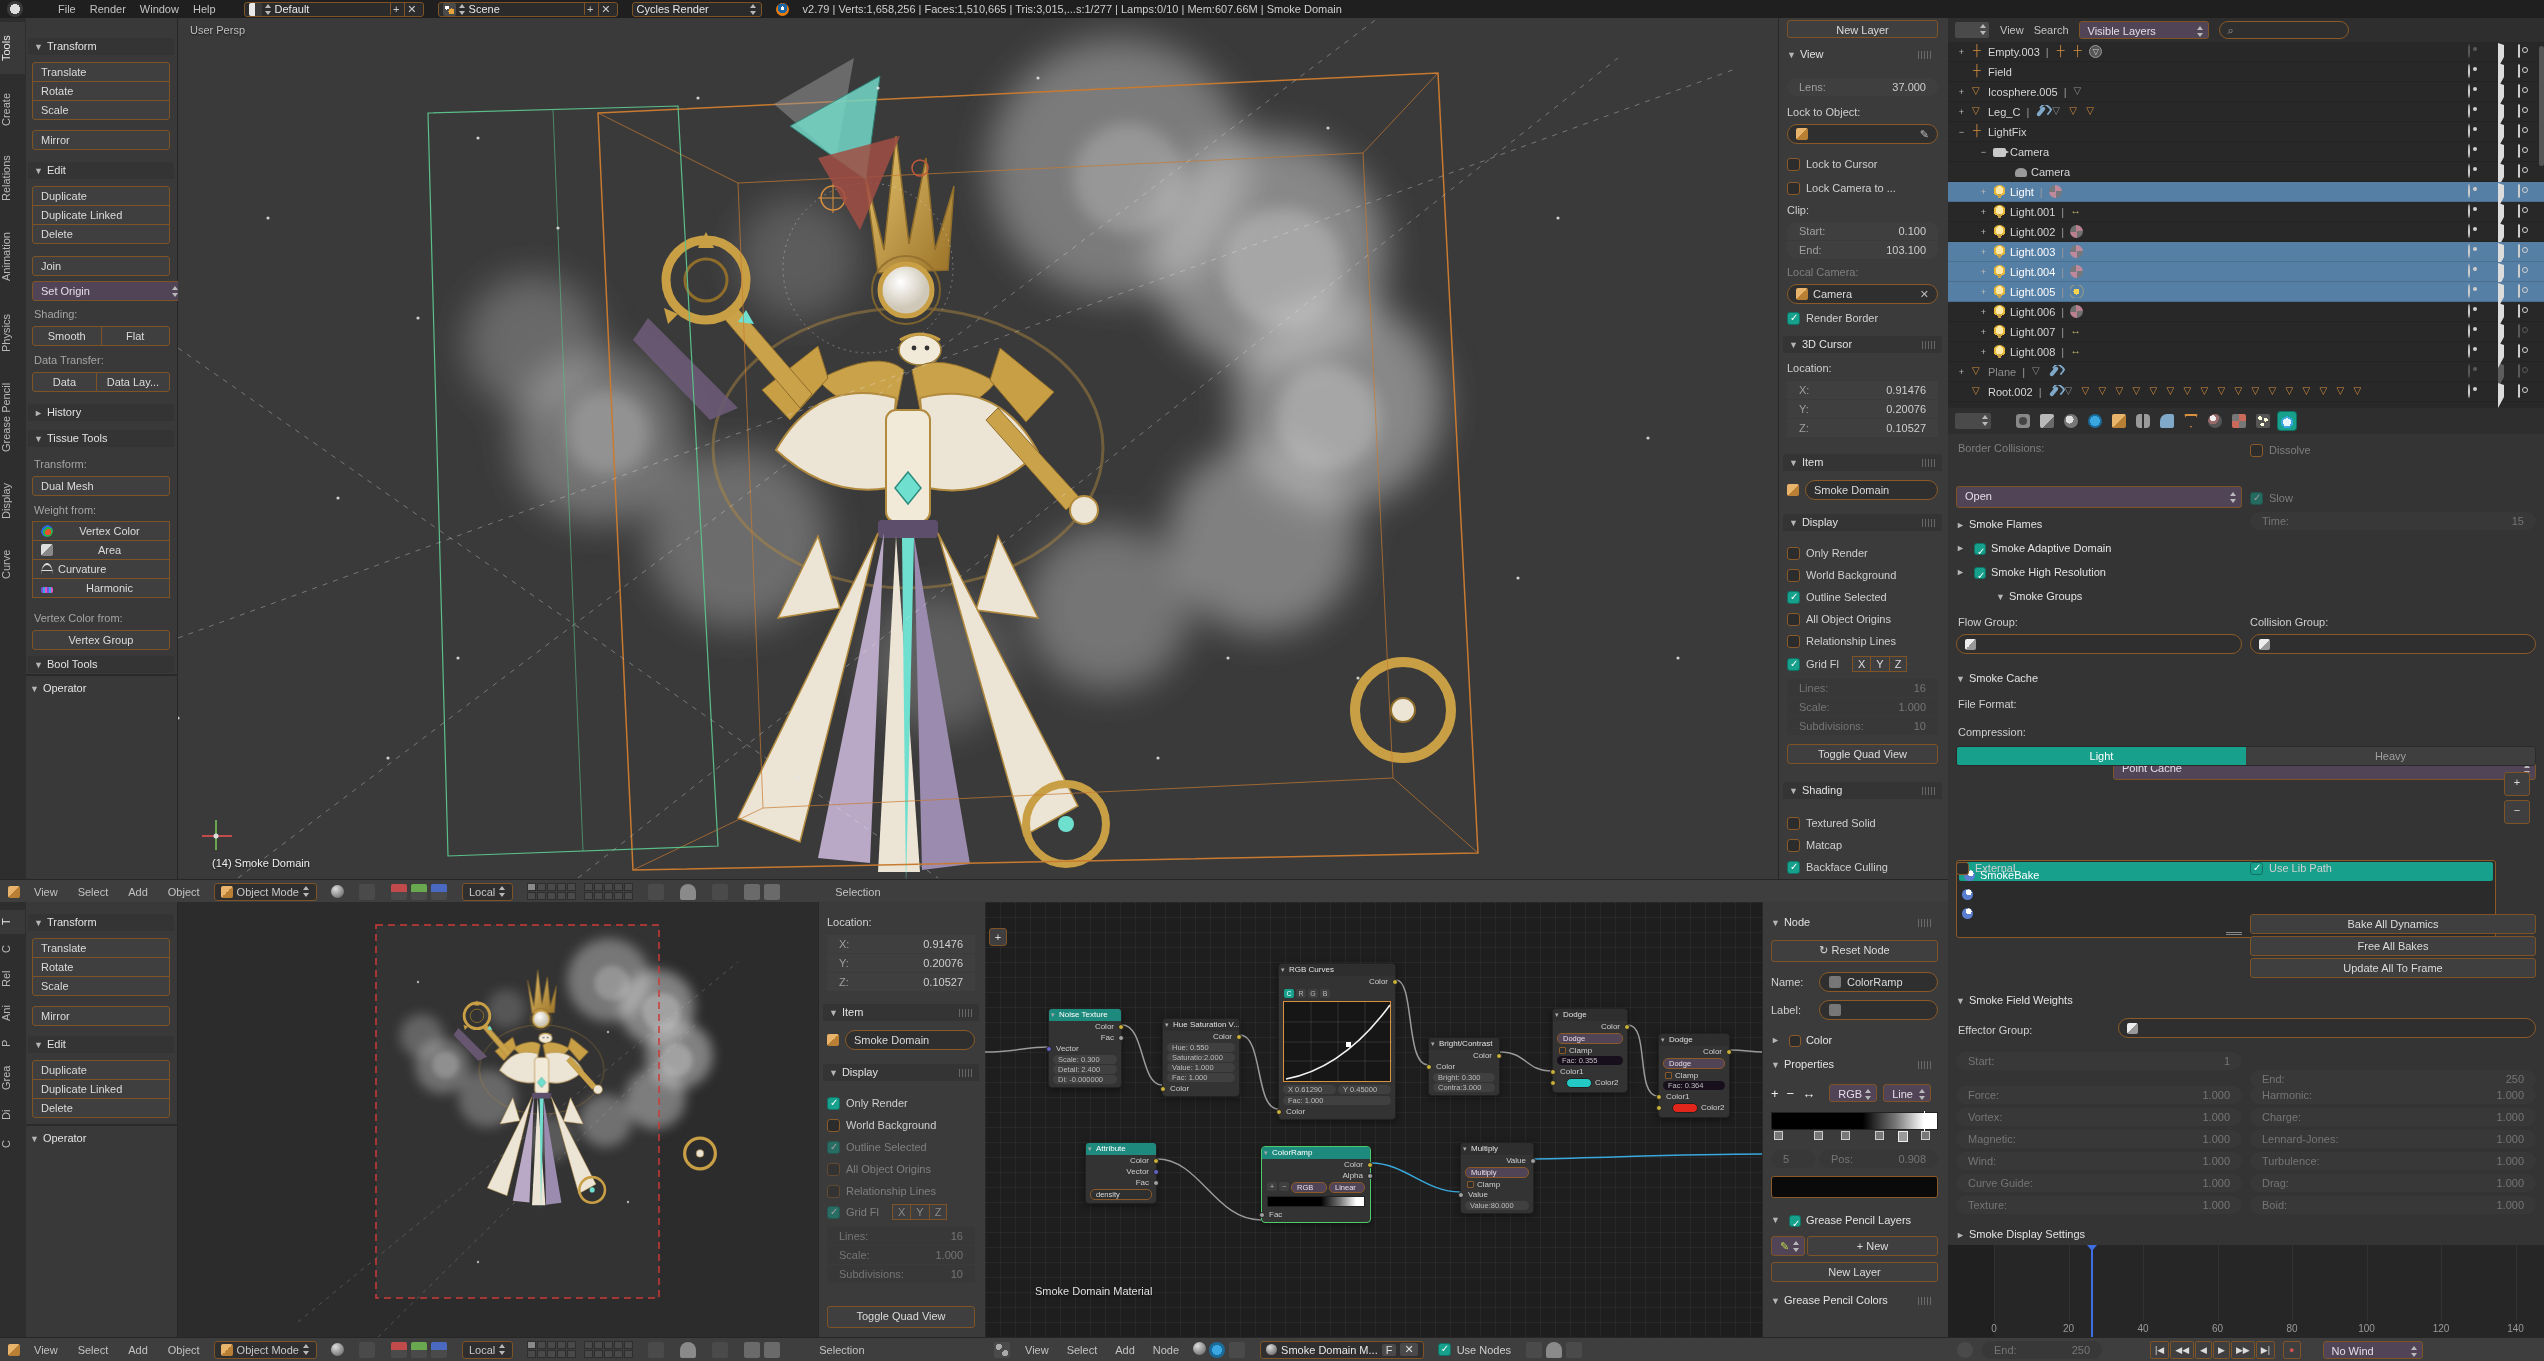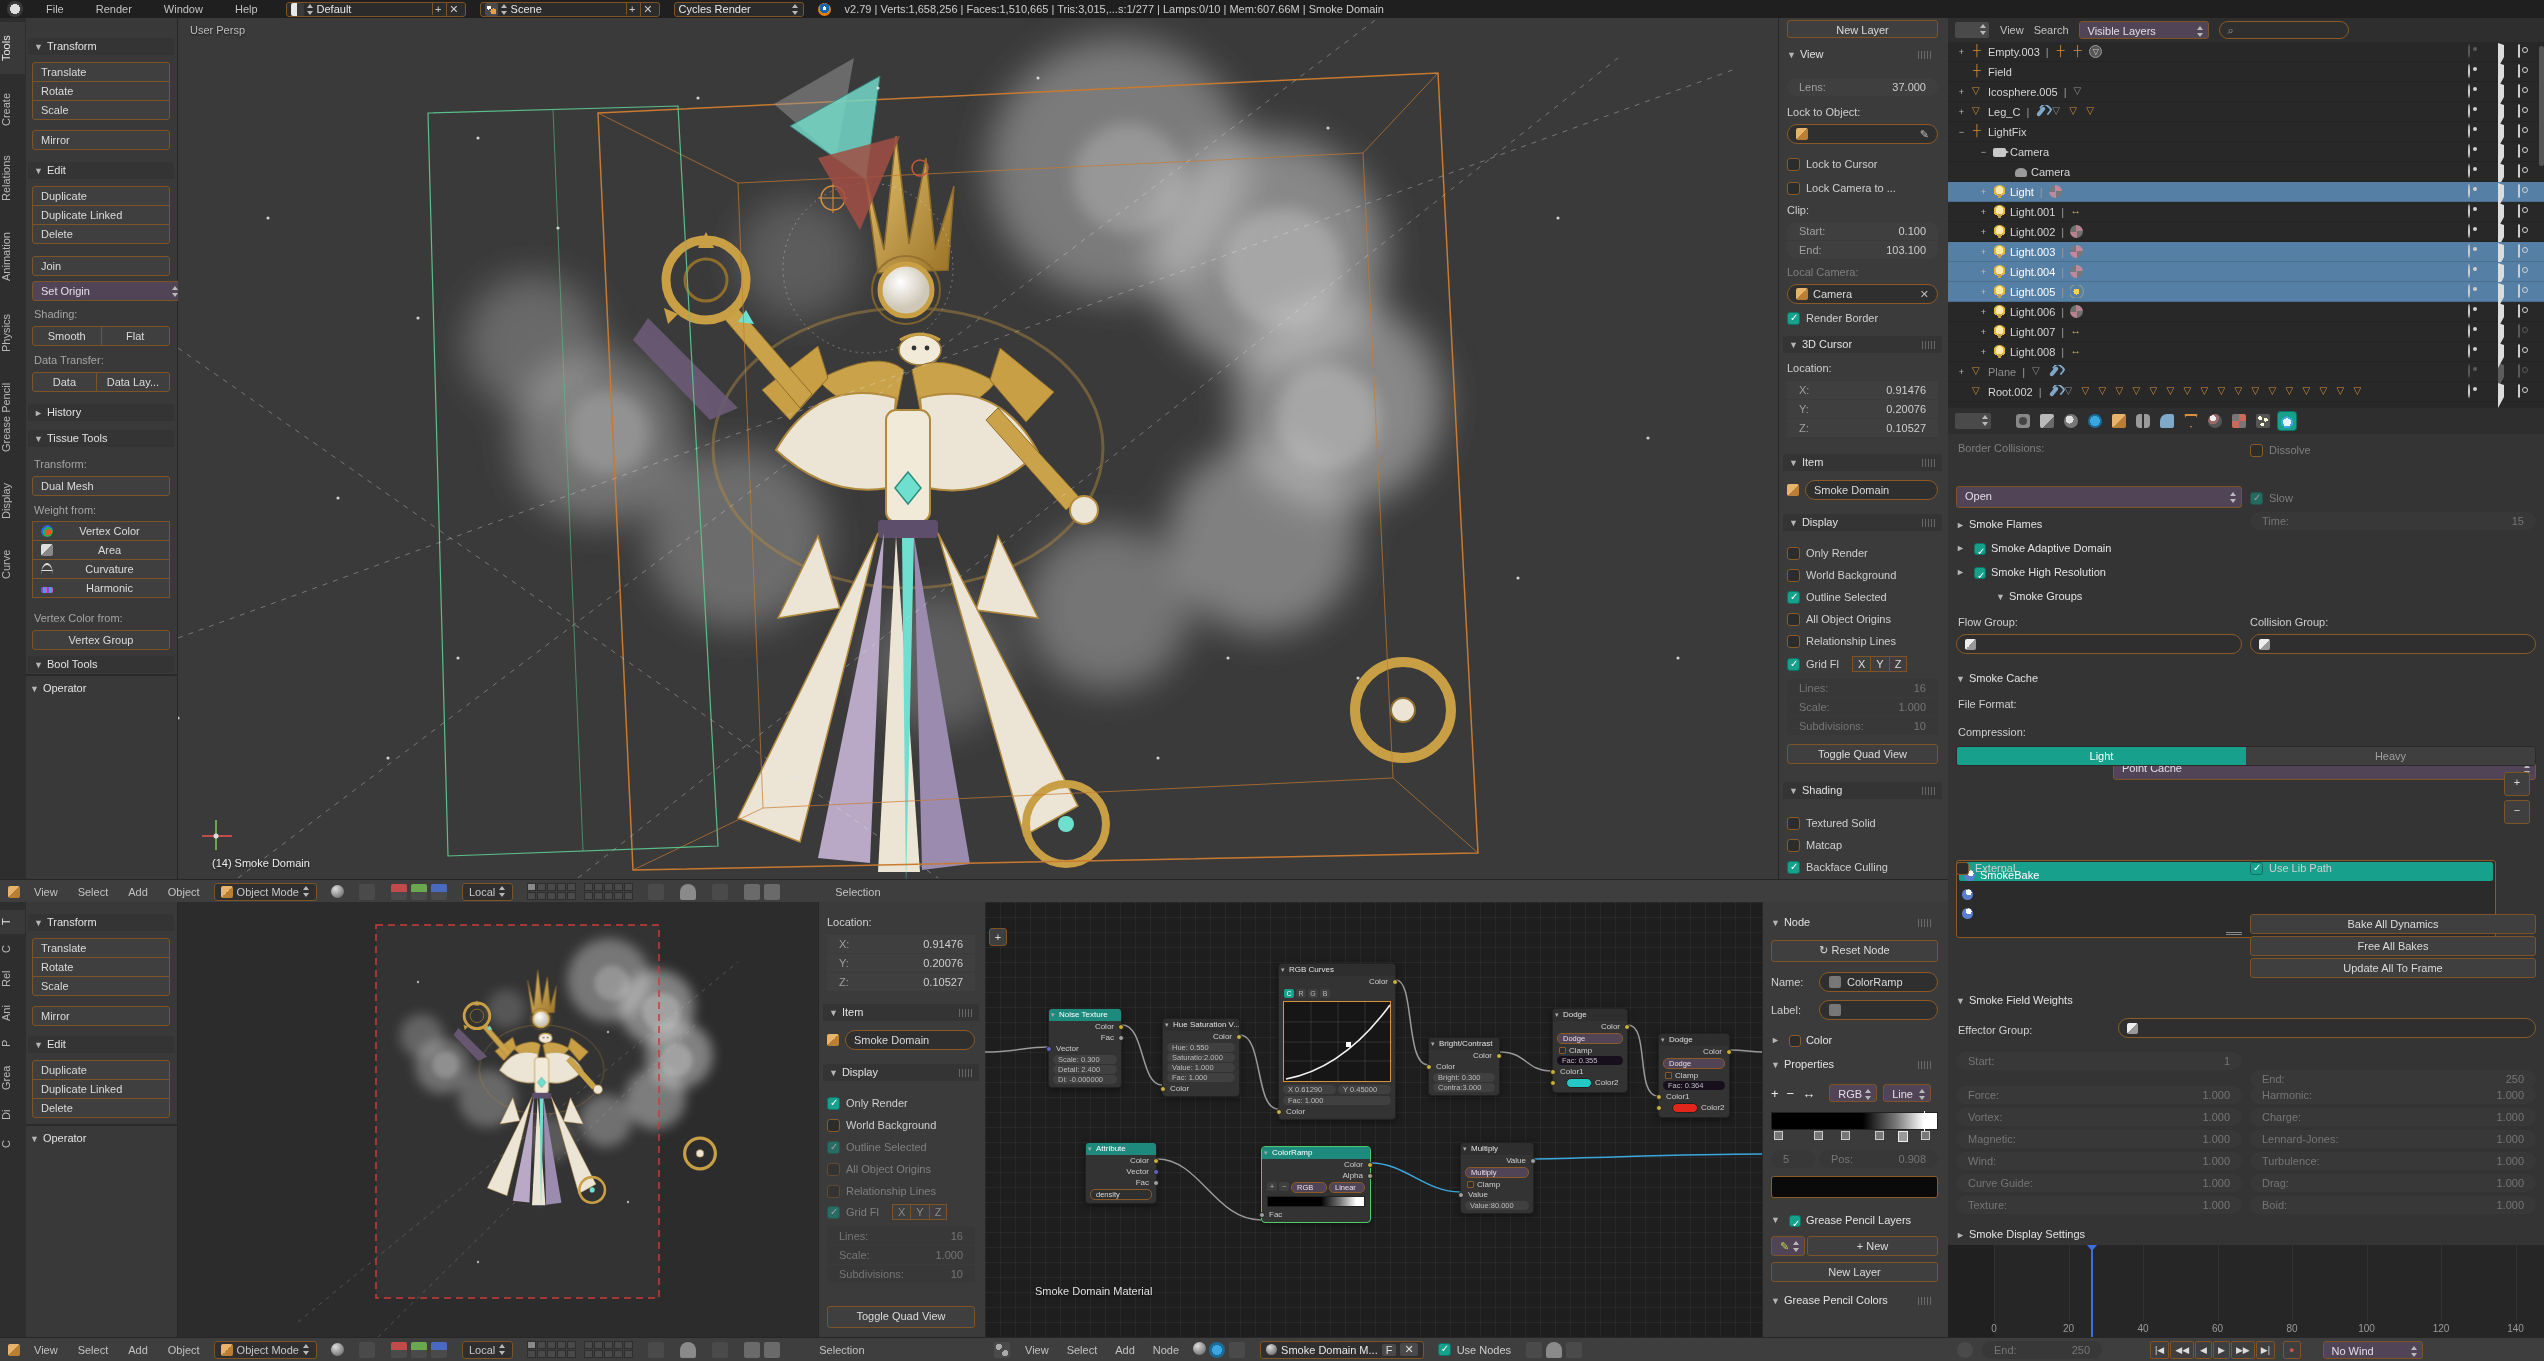--- a/index.html
+++ b/index.html
@@ -182,21 +182,21 @@
   .matw { display:flex; align-items:center; gap:4px; background:#2f2f2f; border:1px solid #7e5426; border-radius:3px; height:18px; padding:0 5px; }
   .fbtn { background:#4a4a4a; border-radius:2px; padding:0 4px; color:#ddd; }
 </style>
 </head>
 <body>
 
 <div id="app">
 
   <div id="info" class="abs">
     <span class="iconbox" style="border-radius:50%;background:radial-gradient(circle,#ddd 0 5px,#3a3a3a 5px);"></span>
-    <span style="display:flex;gap:32px;margin-left:8px;text-align:center;">
+    <span style="display:flex;gap:14px;margin-left:20px;text-align:center;">
 
     <span class="menuword">File</span>
         <span class="menuword">Render</span>
         <span class="menuword">Window</span>
         <span class="menuword">Help</span>
       </span>
     <span class="wsel" style="width:180px;margin-left:14px;">
       <span class="mini sq"></span>
         <span class="updn"></span>
       <span style="flex:1;color:#e8e8e8;">Default</span>
@@ -269,21 +269,21 @@
       <div class="btn stack wbtn">
             <span class="wicon wi-vcol"></span>
             <span style="flex:1;text-align:center;">Vertex Color</span>
           </div>
           <div class="btn stack wbtn">
             <span class="wicon wi-area"></span>
             <span style="flex:1;text-align:center;">Area</span>
           </div>
           <div class="btn stack wbtn">
             <span class="wicon wi-curv"></span>
-            <span style="flex:1;text-align:center;">Curvature</span>
+            <span style="flex:1;">Curvature</span>
           </div>
           <div class="btn stack wbtn">
             <span class="wicon wi-harm"></span>
             <span style="flex:1;text-align:center;">Harmonic</span>
           </div>
         </div>
       <div class="label abs" style="left:8px;top:594px;">Vertex Color from:</div>
       <div class="btn center abs" style="left:6px;top:612px;right:8px;">Vertex Group</div>
       <div class="phead pheadbar abs" style="left:2px;top:638px;right:4px;"><span class="tri">▼</span><span>Bool Tools</span></div>
       <div class="abs" style="left:0;top:656px;right:0;height:2px;background:#2a2a2a;"></div>

